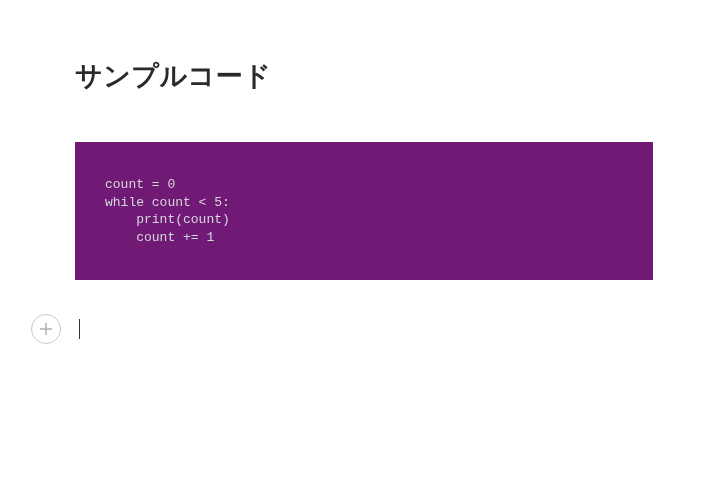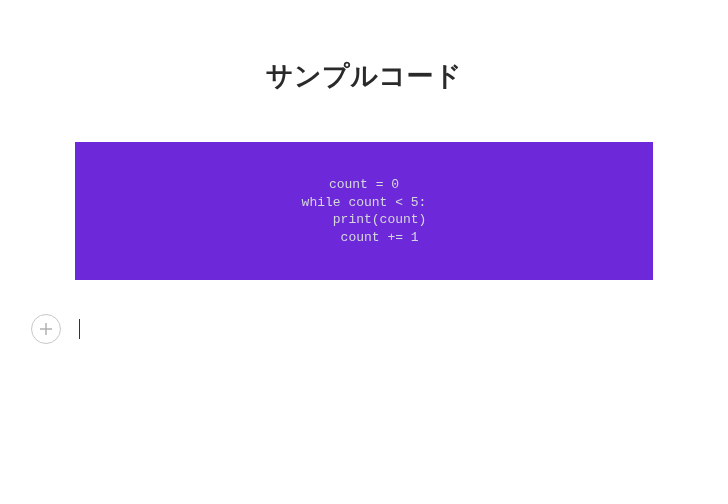--- a/index.html
+++ b/index.html
@@ -10,38 +10,37 @@
     body {
       font-family: -apple-system, BlinkMacSystemFont, "Hiragino Sans", "Hiragino Kaku Gothic ProN", "Yu Gothic", Meiryo, sans-serif;
       background: #ffffff;
       width: 728px;
       height: 504px;
       overflow: hidden;
     }
     .content {
       padding: 0 75px;
       padding-top: 58px;
-      text-align: center;
     }
     .heading {
       font-size: 27px;
       font-weight: 700;
       color: #2a2a2a;
       margin-bottom: 48px;
       letter-spacing: 0.5px;
     }
     .body-text {
       font-size: 15px;
       color: #4a4a4a;
       line-height: 2.2;
       margin-bottom: 42px;
       letter-spacing: 0.3px;
     }
     .code-block {
-      background: #6d28d9;
+      background: #701a75;
       padding: 34px 30px;
       font-family: "Courier New", Consolas, Monaco, monospace;
       font-size: 13px;
       color: #d4d7dc;
       line-height: 1.35;
       white-space: pre;
     }
     .add-row {
       margin-top: 34px;
       margin-left: -44px;

